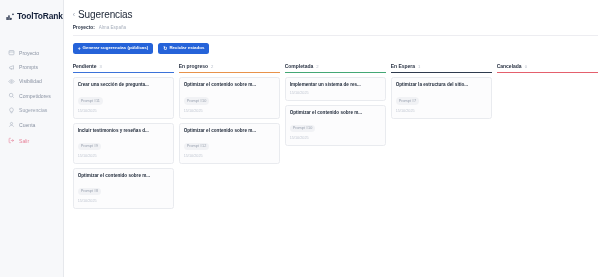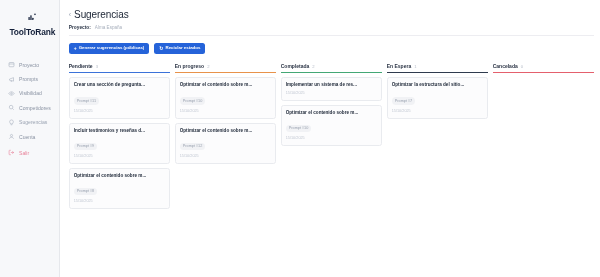--- a/index.html
+++ b/index.html
@@ -14,21 +14,21 @@
   
   .sidebar {
     width: 72px; height: 277px;
     background: #f7f8fa;
     border-right: 1px solid #e6e8ec;
     padding: 7px 0 0 0;
     display: flex; flex-direction: column;
   }
   .logo {
     display: flex; align-items: center; gap: 2px;
-    padding: 0 0 0 6px; margin-bottom: 21px; flex-direction: column;
+    padding: 0 0 0 6px; margin-bottom: 21px;
   }
   .logo-mark { display: block; }
   .logo-text {
     font-size: 8.4px; font-weight: bold; color: #14203a;
     letter-spacing: -0.15px; white-space: nowrap;
   }
   .nav { display: flex; flex-direction: column; gap: 1px; padding: 0 4px; }
   .nav-item {
     display: flex; align-items: center; gap: 4px;
     padding: 3.2px 4px; border-radius: 3px;

